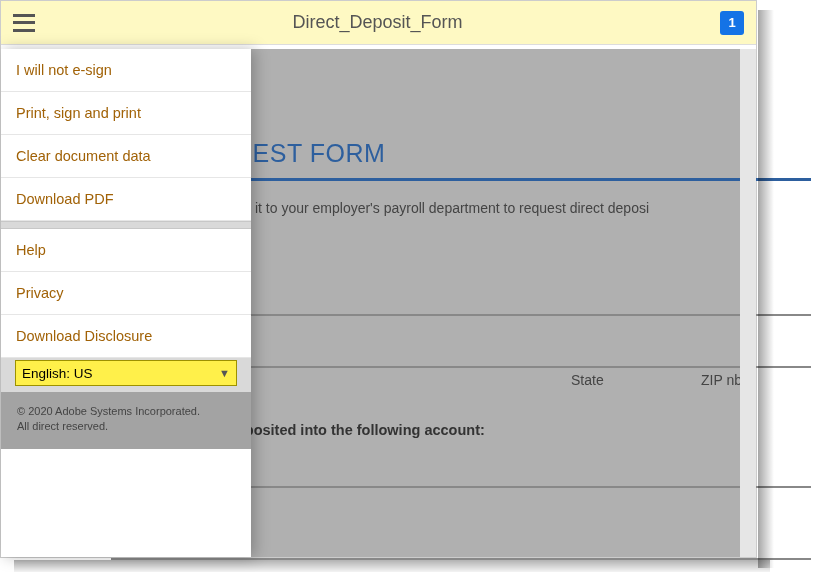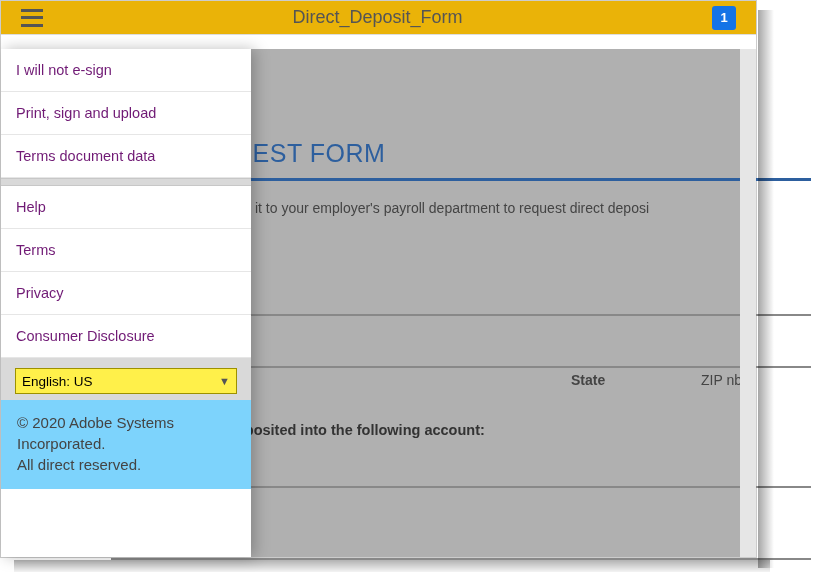--- a/index.html
+++ b/index.html
@@ -1,44 +1,44 @@
 <!DOCTYPE html>
 <html><head>
 <meta charset="utf-8">
 <style>
   * { box-sizing: border-box; margin: 0; padding: 0; }
   body { font-family: -apple-system, BlinkMacSystemFont, "Segoe UI", Arial, sans-serif; background: #fff; width: 830px; height: 572px; overflow: hidden; position: relative; }
   
-  .header { height: 34px; background: #eab308; display: flex; align-items: center; padding: 0 20px; position: relative; z-index: 10; border-bottom: 1px solid #ddd; }
+  .header { height: 44px; background: #fef9c3; display: flex; align-items: center; padding: 0 12px; position: relative; z-index: 10; border-bottom: 1px solid #ddd; }
   .hamburger { width: 22px; height: 22px; display: flex; flex-direction: column; justify-content: space-between; cursor: pointer; padding: 2px 0; }
   .hamburger span { display: block; height: 3px; background: #555; width: 100%; }
   .doc-title { flex: 1; text-align: center; color: #555; font-size: 18px; }
   .page-badge { background: #1473e6; color: #fff; width: 24px; height: 24px; border-radius: 3px; display: flex; align-items: center; justify-content: center; font-size: 13px; font-weight: 600; }
   
   .body-area { position: absolute; top: 48px; left: 0; right: 0; bottom: 0; }
   .form-heading { color: #2d5f9e; font-size: 25px; font-weight: 400; letter-spacing: 0.5px; margin-bottom: 10px; }
   .blue-rule { height: 3px; background: #2d5f9e; margin-bottom: 18px; width: 700px; }
   .instr { font-size: 14px; color: #444; margin-bottom: 55px; line-height: 1.4; }
   .field-line { border-bottom: 2px solid #888; height: 42px; margin-bottom: 4px; width: 700px; }
   .row-labels { display: flex; font-size: 14px; color: #444; margin-top: 4px; }
   .row-labels .c1 { width: 460px; }
-  .row-labels .c2 { width: 130px; font-weight: bold; }
+  .row-labels .c2 { width: 130px; }
   .row-labels .c3 { }
   .section-text { font-size: 14.5px; font-weight: 600; color: #333; margin: 34px 0 16px 0; }
   .acct-line { border-bottom: 2px solid #888; height: 34px; margin-bottom: 4px; width: 700px; }
   .acct-label { font-size: 14px; color: #444; margin-bottom: 18px; }
   
   .sidebar { position: absolute; top: 0; left: 0; width: 250px; bottom: 0; background: #fff; z-index: 20; box-shadow: 4px 0 14px rgba(0,0,0,0.25); display: flex; flex-direction: column; }
   .menu-group { }
-  .menu-item { height: 43px; display: flex; align-items: center; padding: 0 15px; font-size: 14.5px; color: #701a75; border-bottom: 1px solid #e6e6e6; cursor: pointer; }
+  .menu-item { height: 43px; display: flex; align-items: center; padding: 0 15px; font-size: 14.5px; color: #a16207; border-bottom: 1px solid #e6e6e6; cursor: pointer; }
   .menu-sep { height: 8px; background: #d9d9d9; border-top: 1px solid #c7c7c7; border-bottom: 1px solid #c7c7c7; }
-  .lang-wrap { padding: 10px 14px 6px 14px; background: #d9d9d9; }
+  .lang-wrap { padding: 2px 14px 6px 14px; background: #d9d9d9; }
   .lang-select { width: 100%; height: 26px; background: #fff04a; border: 1px solid #9d9100; font-size: 13.5px; padding: 0 22px 0 6px; position: relative; display: flex; align-items: center; cursor: pointer; }
   .lang-caret { position: absolute; right: 6px; top: 50%; transform: translateY(-50%); color: #555; font-size: 11px; }
-  .copyright { padding: 12px 16px 14px 16px; font-size: 15px; color: #444; line-height: 1.4; background: #7dd3fc; }
+  .copyright { padding: 12px 16px 14px 16px; font-size: 11px; color: #444; line-height: 1.4; background: #a3a3a3; }
   
   .content-root { position:absolute; top:0; left:0; right:0; bottom:0; }
   .content-surface { position:absolute; top:0; left:0; right:0; bottom:0; background:#b0b0b0; }
   .page-inner { position: absolute; top:0; left:0; right:0; padding: 90px 0 0 0; }
   .content-surface .form-heading { margin-left: 110px; }
   .content-surface .blue-rule { margin-left: 110px; }
   .content-surface .instr { margin-left: 110px; white-space: nowrap; }
   .content-surface .field-line { margin-left: 110px; }
   .content-surface .row-labels { margin-left: 110px; }
   .content-surface .section-text { margin-left: 110px; }
@@ -88,29 +88,29 @@
           <div class="acct-line"></div>
 
         </div>
       </div>
       <div class="vscroll"></div>
     </div>
 
     <div class="sidebar">
       <div class="menu-group">
         <div class="menu-item">I will not e-sign</div>
-        <div class="menu-item">Print, sign and upload</div>
-        <div class="menu-item">Terms document data</div>
+        <div class="menu-item">Print, sign and print</div>
+        <div class="menu-item">Clear document data</div>
+        <div class="menu-item">Download PDF</div>
       </div>
       <div class="menu-sep"></div>
       <div class="menu-group">
         <div class="menu-item">Help</div>
-        <div class="menu-item">Terms</div>
         <div class="menu-item">Privacy</div>
-        <div class="menu-item">Consumer Disclosure</div>
+        <div class="menu-item">Download Disclosure</div>
       </div>
       <div class="lang-wrap">
         <div class="lang-select">
           <span>English: US</span>
           <span class="lang-caret">▼</span>
         </div>
       </div>
       <div class="copyright">
         <div>© 2020 Adobe Systems Incorporated.</div>
         <div>All direct reserved.</div>

